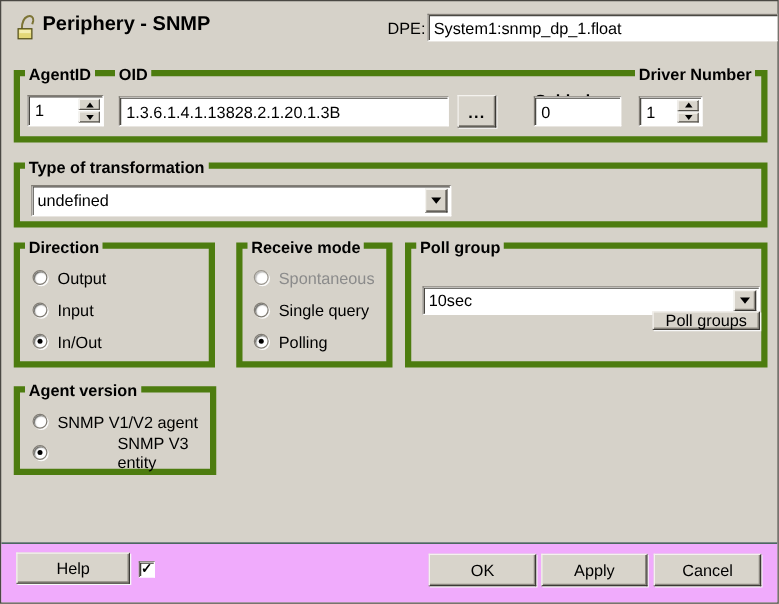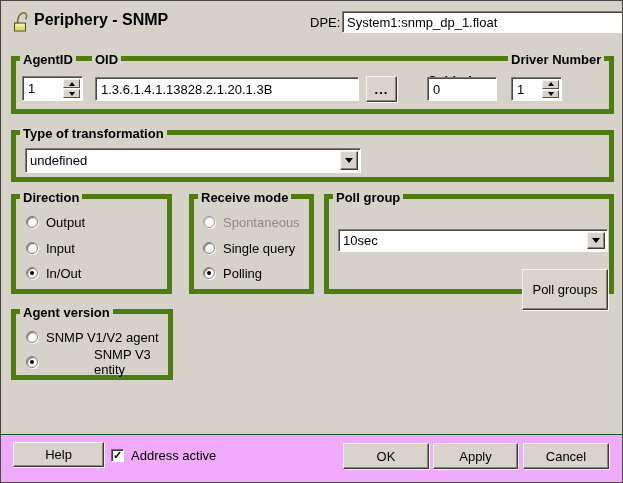--- a/index.html
+++ b/index.html
@@ -210,21 +210,21 @@
   </div>
 
   <div class="groupbox" style="left:323px; top:193px; width:290px; height:100px;">
     <span class="grouplabel" style="left:4px;">Poll group</span>
     <div class="combo sunken" style="left:9px; top:30px; width:270px; height:23px;">
       <span class="combo-text">10sec</span>
       <span class="arrowbtn">
           <i class="tri-down"></i>
         </span>
     </div>
-    <div class="btn" style="left:193px; top:70px; width:86px; height:41px;">
+    <div class="btn" style="left:193px; top:50px; width:86px; height:15px;">
       <span>Poll groups</span>
     </div>
   </div>
 
   <div class="groupbox" style="left:10px; top:308px; width:162px; height:71px;">
     <span class="grouplabel" style="left:4px;">Agent version</span>
     <div class="opt-row" style="left:10px; top:15px;">
       <span class="radio"></span>
       <span class="opt-label">SNMP V1/V2 agent</span>
     </div>
@@ -235,21 +235,20 @@
   </div>
 
   <div class="footer">
     <div class="btn" style="left:12px; top:7px; width:91px; height:25px;">
       <span>Help</span>
     </div>
     <div class="opt-row" style="left:110px; top:12px;">
       <span class="checkbox">
           <span>✓</span>
         </span>
-      <span class="opt-label">Address active</span>
     </div>
     <div class="btn" style="left:342px; top:8px; width:86px; height:26px;">
       <span>OK</span>
     </div>
     <div class="btn" style="left:432px; top:8px; width:85px; height:26px;">
       <span>Apply</span>
     </div>
     <div class="btn" style="left:522px; top:8px; width:86px; height:26px;">
       <span>Cancel</span>
     </div>

